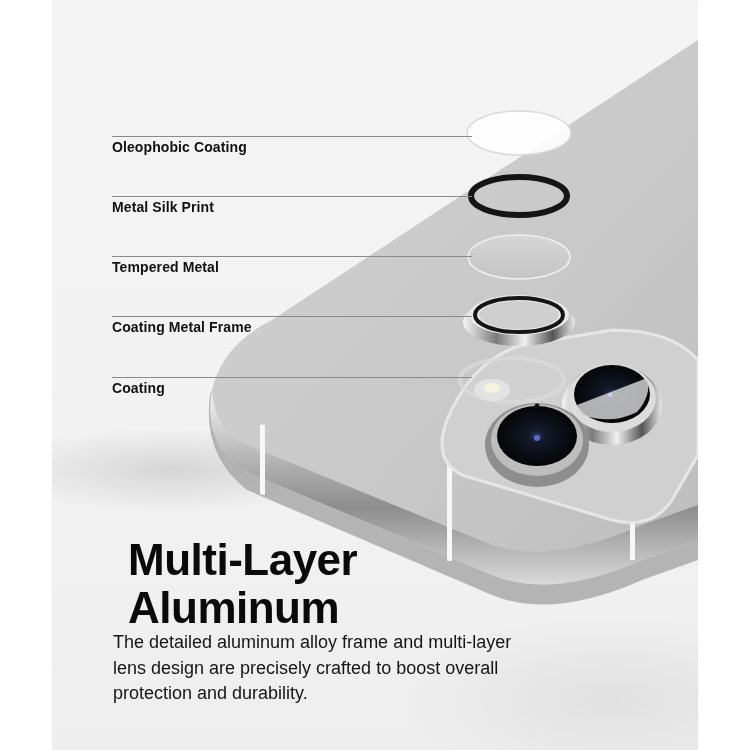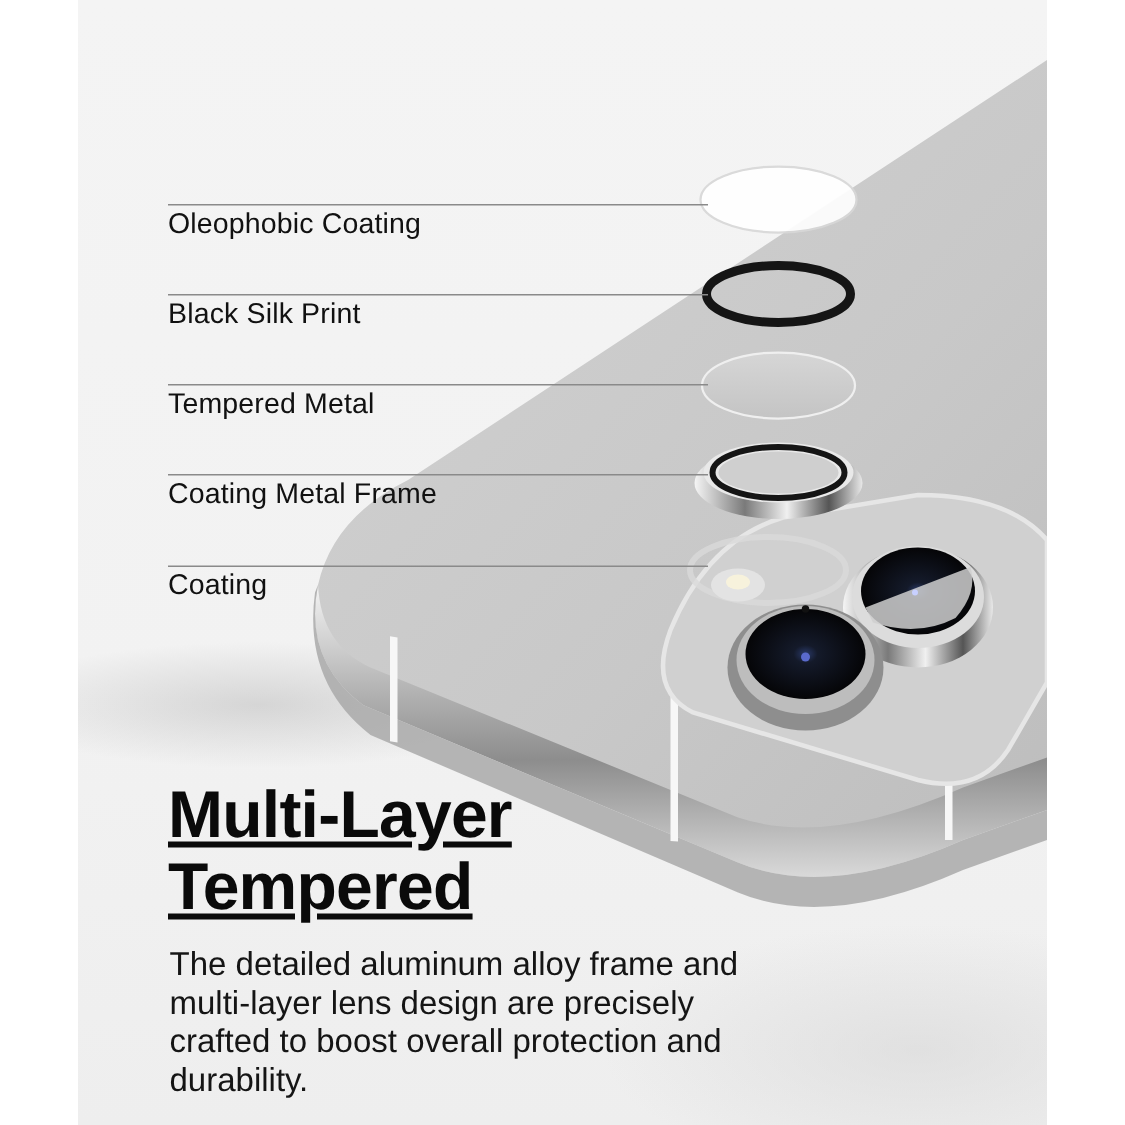--- a/index.html
+++ b/index.html
@@ -9,29 +9,29 @@
     background:
       radial-gradient(ellipse 260px 60px at 120px 470px, rgba(190,190,190,0.55), rgba(255,255,255,0) 70%),
       radial-gradient(ellipse 300px 120px at 560px 700px, rgba(215,215,215,0.6), rgba(255,255,255,0) 70%),
       linear-gradient(180deg, #f4f4f4 0%, #f2f2f2 60%, #eeeeee 100%);
   }
   .art { position:absolute; left:0; top:0; width:646px; height:750px; }
   .callout { position:absolute; left:60px; height:20px; }
   .callout .line { position:absolute; left:0; top:0; height:1px; background:#8a8a8a; }
   .callout .label {
     position:absolute; left:0; top:3px; white-space:nowrap;
-    font-weight:normal; font-size:19px; color:#111; letter-spacing:0.1px;
+    font-weight:bold; font-size:14px; color:#111; letter-spacing:0.1px;
   }
   .headline {
-    position:absolute; left:60px; top:520px; margin:0;
-    font-weight:bold; font-size:44px; line-height:48px; color:#0a0a0a; letter-spacing:-0.5px;text-decoration:underline;
+    position:absolute; left:60px; top:520px; margin:16px;
+    font-weight:bold; font-size:44px; line-height:48px; color:#0a0a0a; letter-spacing:-0.5px;
   }
   .body-copy {
     position:absolute; left:61px; top:630px; width:420px; margin:0;
-    font-size:22px; line-height:25.5px; color:#151515;
+    font-size:18px; line-height:25.5px; color:#151515;
   }
 </style>
 </head>
 <body>
 
 <div class="panel">
 
   <svg class="art" viewBox="0 0 646 750" xmlns="http://www.w3.org/2000/svg">
     <defs>
       <linearGradient id="backGlass" x1="0" y1="0" x2="1" y2="1">
@@ -102,34 +102,34 @@
     <ellipse cx="467" cy="315" rx="44" ry="17" fill="none" stroke="#151515" stroke-width="4"></ellipse>
     <ellipse cx="467" cy="315" rx="40" ry="14" fill="#cfcfcf"></ellipse>
   </svg>
 
   <div class="callout" style="top:136px;">
     <div class="line" style="width:360px;"></div>
     <div class="label">Oleophobic Coating</div>
   </div>
   <div class="callout" style="top:196px;">
     <div class="line" style="width:360px;"></div>
-    <div class="label">Black Silk Print</div>
+    <div class="label">Metal Silk Print</div>
   </div>
   <div class="callout" style="top:256px;">
     <div class="line" style="width:360px;"></div>
     <div class="label">Tempered Metal</div>
   </div>
   <div class="callout" style="top:316px;">
     <div class="line" style="width:360px;"></div>
     <div class="label">Coating Metal Frame</div>
   </div>
   <div class="callout" style="top:377px;">
     <div class="line" style="width:360px;"></div>
     <div class="label">Coating</div>
   </div>
 
   <h1 class="headline">
     <span>Multi-Layer</span><br>
-    <span>Tempered</span>
+    <span>Aluminum</span>
   </h1>
 
   <p class="body-copy">The detailed aluminum alloy frame and multi-layer lens design are precisely crafted to boost overall protection and durability.</p>
 </div>
 
 </body></html>

